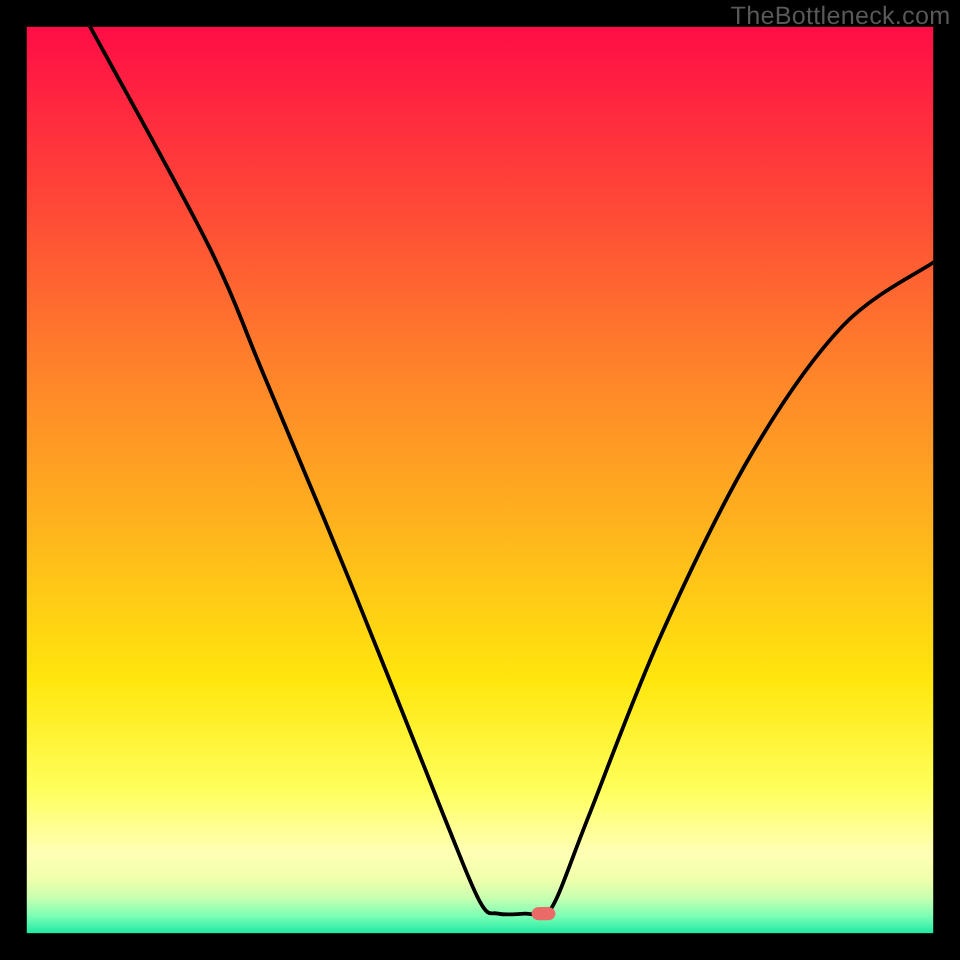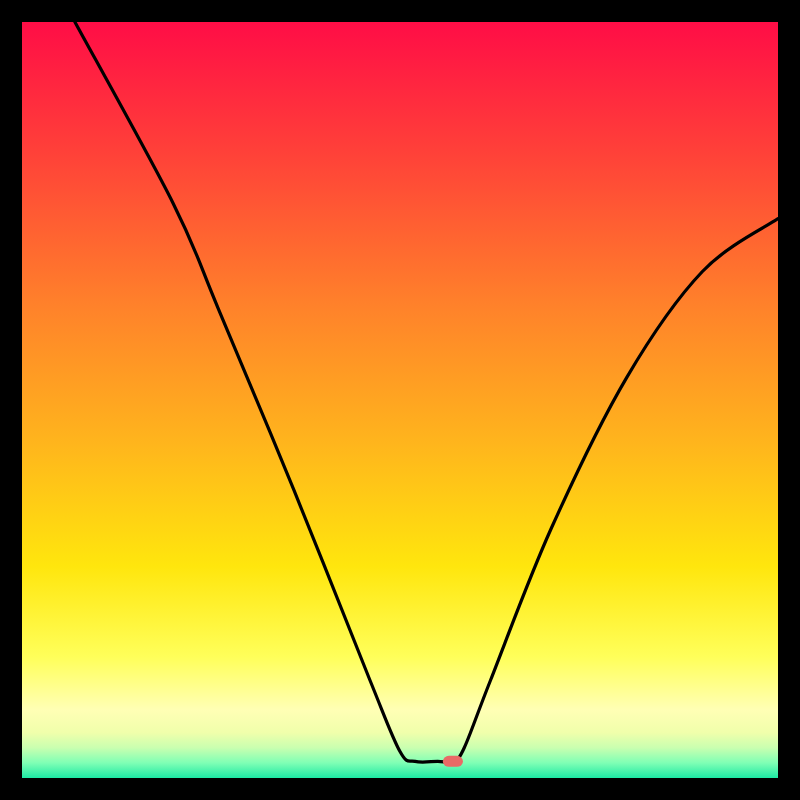--- a/index.html
+++ b/index.html
@@ -39,20 +39,21 @@
     font-weight: 400;
     letter-spacing: 0.2px;
     font-family: Arial, Helvetica, sans-serif;
   }
 </style>
 </head>
 <body>
 
 <div class="frame">
 
+  <div class="watermark">TheBottleneck.com</div>
 
   <div class="plot-area">
     <svg viewBox="0 0 756 756" preserveAspectRatio="none">
       <defs>
         <linearGradient id="bg-grad" x1="0" y1="0" x2="0" y2="1">
             <stop offset="0%" stop-color="#ff0d46"></stop>
             <stop offset="18%" stop-color="#ff4338"></stop>
             <stop offset="38%" stop-color="#ff832a"></stop>
             <stop offset="55%" stop-color="#ffb31d"></stop>
             <stop offset="72%" stop-color="#ffe60d"></stop>

